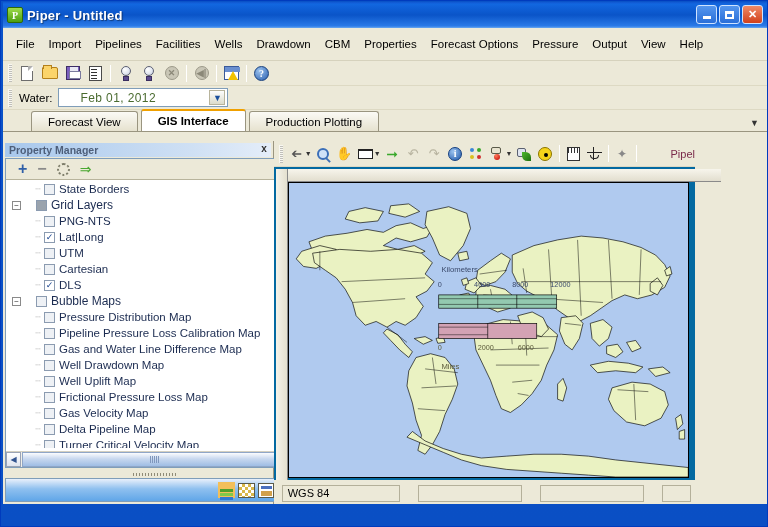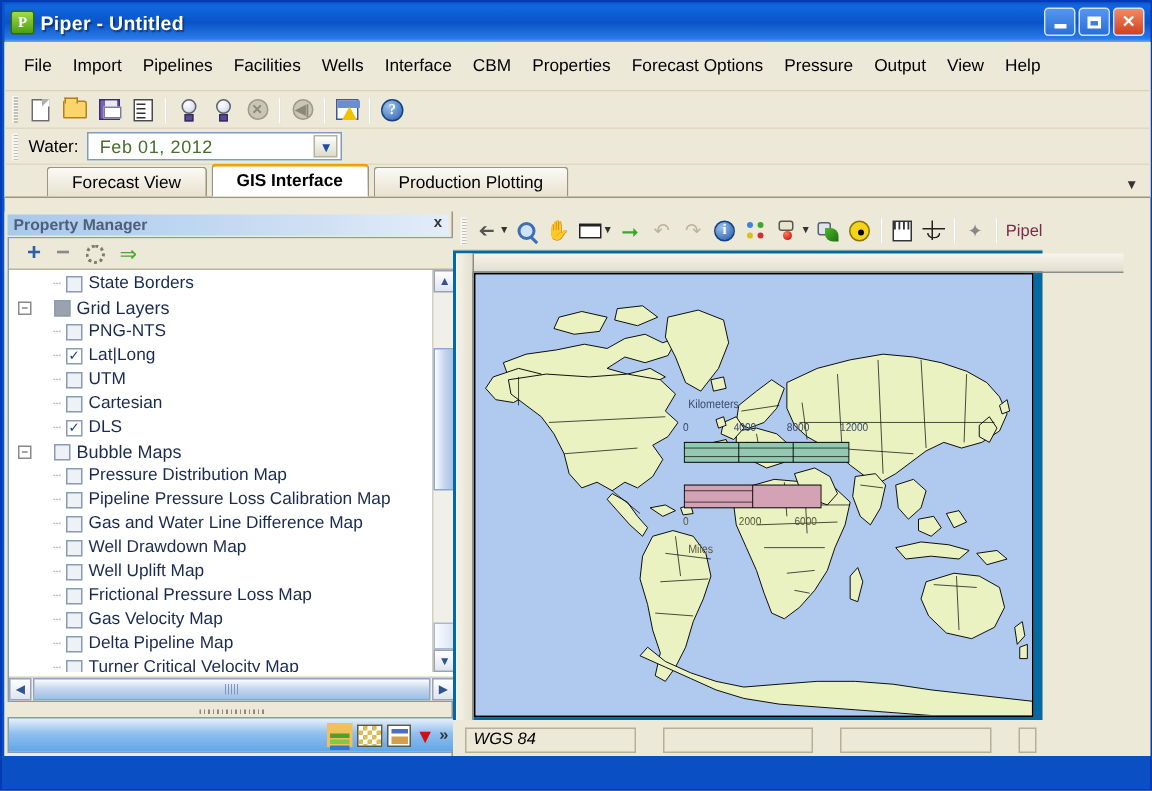--- a/index.html
+++ b/index.html
@@ -93,21 +93,21 @@
   
   .date-row {
     height:24px; display:flex; align-items:center;
     background:#ece9d8; border-bottom:1px solid #ddd9c3; padding-left:2px;
   }
   .date-label { margin:0 6px 0 4px; font-size:11.5px; }
   .date-combo {
     width:170px; height:19px; background:#fff; border:1px solid #7f9db9;
     display:flex; align-items:center; position:relative;
   }
-  .date-val { padding-left:7px; color:#4a6b2f; font-size:12px; letter-spacing:.4px;text-align:center; }
+  .date-val { padding-left:21px; color:#4a6b2f; font-size:12px; letter-spacing:.4px;text-align:center; }
   .date-arrow {
     position:absolute; right:2px; top:1px; width:16px; height:15px;
     background:linear-gradient(to bottom,#fdfdfd,#dcdccb); border:1px solid #b8b49c;
     display:flex; align-items:center; justify-content:center; color:#1b4f9c; font-size:9px;
   }
   
   .tabstrip {
     height:22px; position:relative; background:#ece9d8;
     border-bottom:1px solid #9a9580; display:flex; align-items:flex-end; padding-left:28px;
   }
@@ -222,21 +222,21 @@
   .bb-more { color:#333; font-size:11px; font-weight:bold; }
   
   .map-panel { flex:1; background:#ece9d8; position:relative; }
   .map-toolbar {
     height:26px; background:#ece9d8; border-bottom:1px solid #ddd9c3;
     display:flex; align-items:center; padding-left:2px;
   }
   .mt-btn { width:21px;height:21px;display:flex;align-items:center;justify-content:center; }
   .mt-caret { font-size:7px; color:#333; margin-left:-2px; margin-right:1px; }
   .mt-sep { width:1px;height:17px;background:#aca899;margin:0 3px;border-right:1px solid #fff; }
-  .mt-label { font-size:11px; color:#7a2a4a; padding-left:3px; }
+  .mt-label { font-size:11px; color:#7a2a4a; padding-left:3px;margin-left:28px; }
   .ic-arrowsel { font-size:13px; color:#555; transform:scaleX(-1); }
   .ic-mag { width:12px;height:12px;border:2px solid #3b6fb8;border-radius:50%;position:relative;
     background:#cfe2f8; }
   .ic-mag:after{content:"";position:absolute;right:-4px;bottom:-3px;width:6px;height:2px;
     background:#3b6fb8;transform:rotate(45deg);}
   .ic-hand { font-size:13px; }
   .ic-ruler2 { width:15px;height:10px;border:1px solid #222;border-top:2px solid #222;background:#fff; }
   .ic-greenarrow { color:#3aa82c; font-size:14px; line-height:1; }
   .ic-undo { color:#b8b4a0; font-size:13px; }
   .ic-info { width:14px;height:14px;border-radius:50%;
@@ -279,21 +279,21 @@
     position:absolute; left:2px; top:2px; width:445px; height:13px;
     background:linear-gradient(to bottom,#f7f5ec,#e2dece); border-bottom:1px solid #8a8a8a;
   }
   .map-view {
     position:absolute; left:14px; top:15px; right:6px; bottom:2px;
     background:#b0caef; border:1px solid #000; overflow:hidden;
   }
   .map-svg { width:100%; height:100%; display:block; }
   .map-statusbar {
     position:absolute; left:0; bottom:0; width:100%; height:22px;
-    background:#ece9d8; display:flex; align-items:center; padding:2px 4px 2px 8px; gap:18px;font-style:italic;
+    background:#ece9d8; display:flex; align-items:center; padding:2px 4px 2px 8px; gap:18px;
   }
   .ms-cell {
     height:17px; border:1px solid #b4b09a; background:#ece9d8;
     display:flex; align-items:center; padding:0 5px; font-size:11px;
   }
   .ms-cell.a { width:118px; }
   .ms-cell.b { width:104px; }
   .ms-cell.c { width:104px; }
   .ms-cell.d { flex:1; }
   
@@ -331,21 +331,21 @@
   </div>
 
   <div class="client">
 
     <div class="menubar">
       <div class="menu-item">File</div>
       <div class="menu-item">Import</div>
       <div class="menu-item">Pipelines</div>
       <div class="menu-item">Facilities</div>
       <div class="menu-item">Wells</div>
-      <div class="menu-item">Interface</div>
+      <div class="menu-item">Drawdown</div>
       <div class="menu-item">CBM</div>
       <div class="menu-item">Properties</div>
       <div class="menu-item">Forecast Options</div>
       <div class="menu-item">Pressure</div>
       <div class="menu-item">Output</div>
       <div class="menu-item">View</div>
       <div class="menu-item">Help</div>
     </div>
 
     <div class="toolbar-row">

